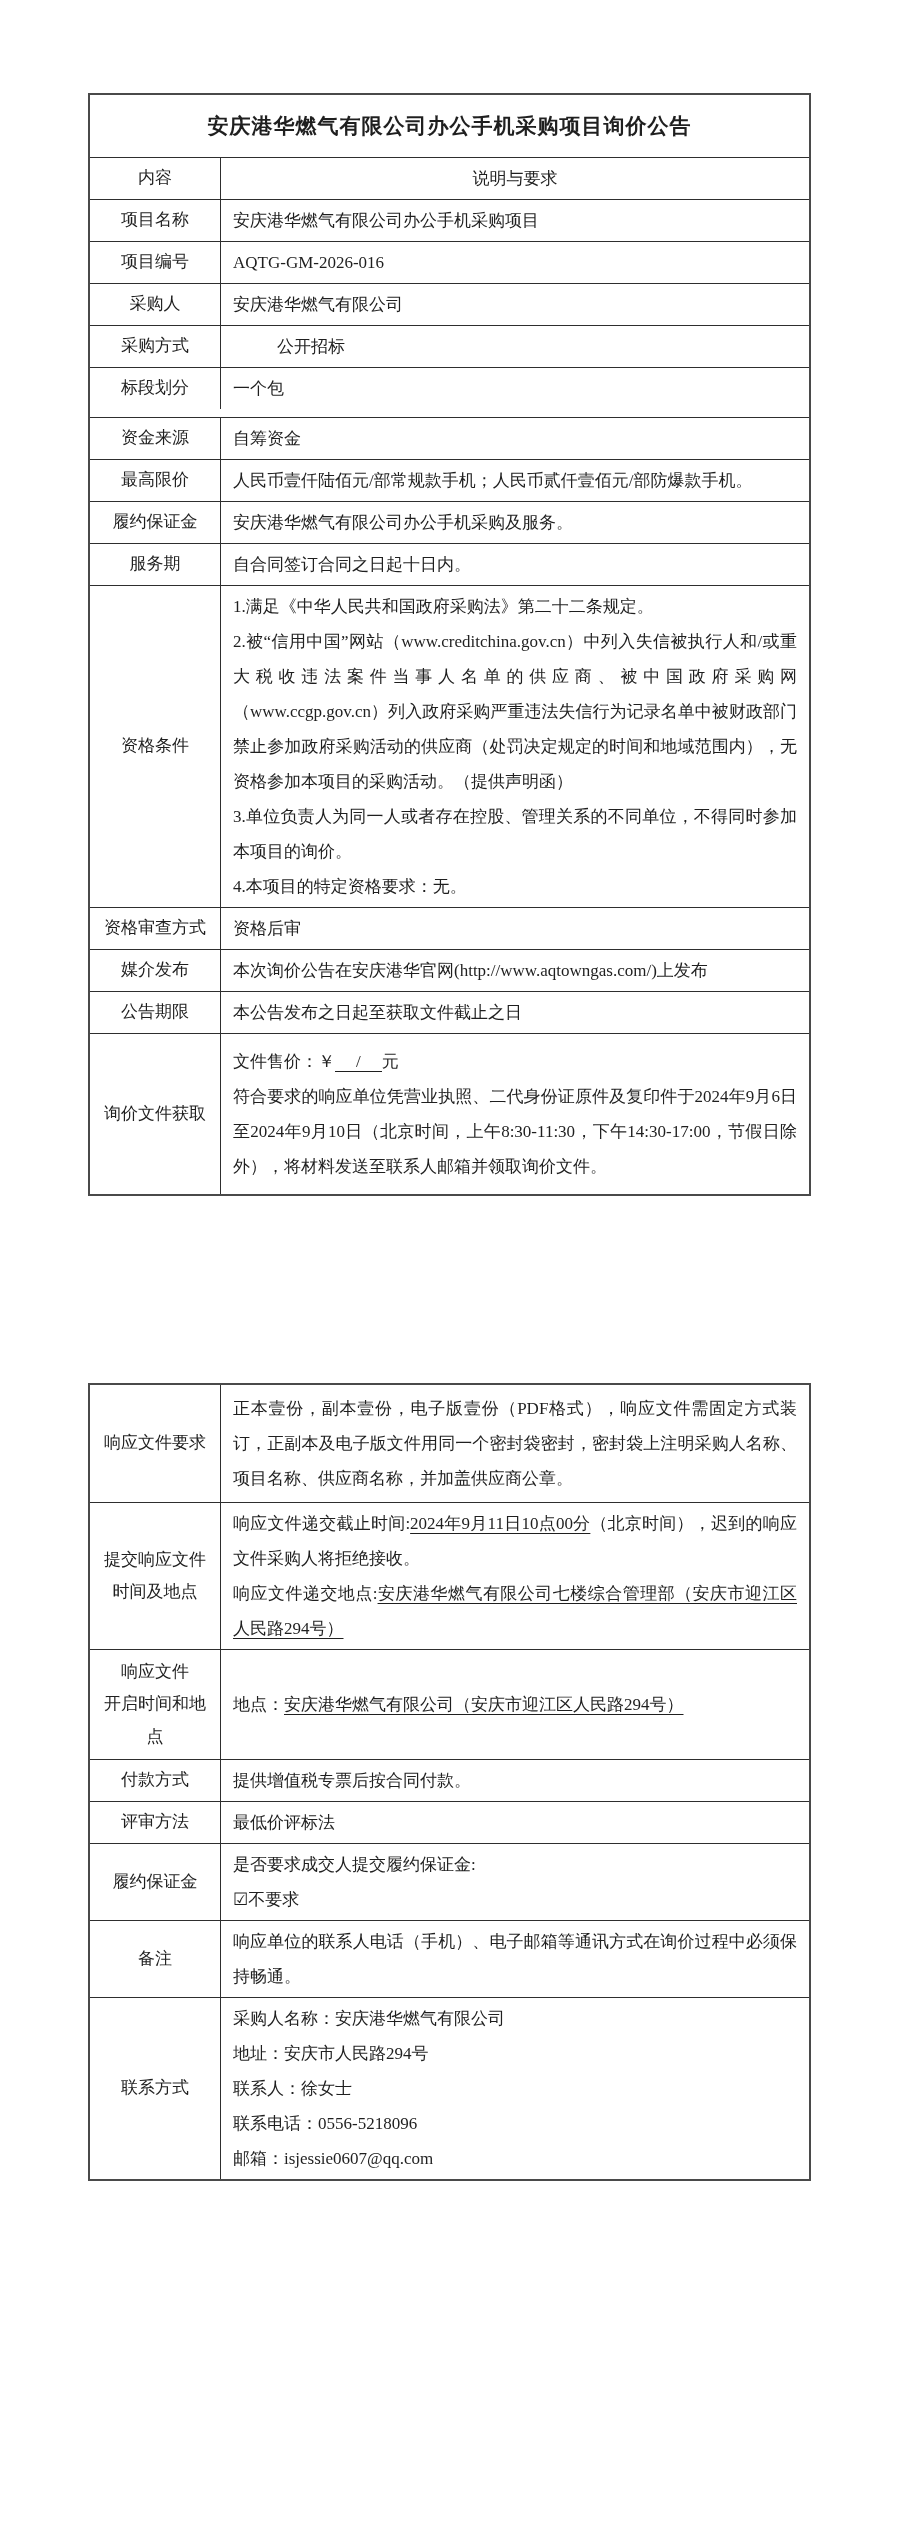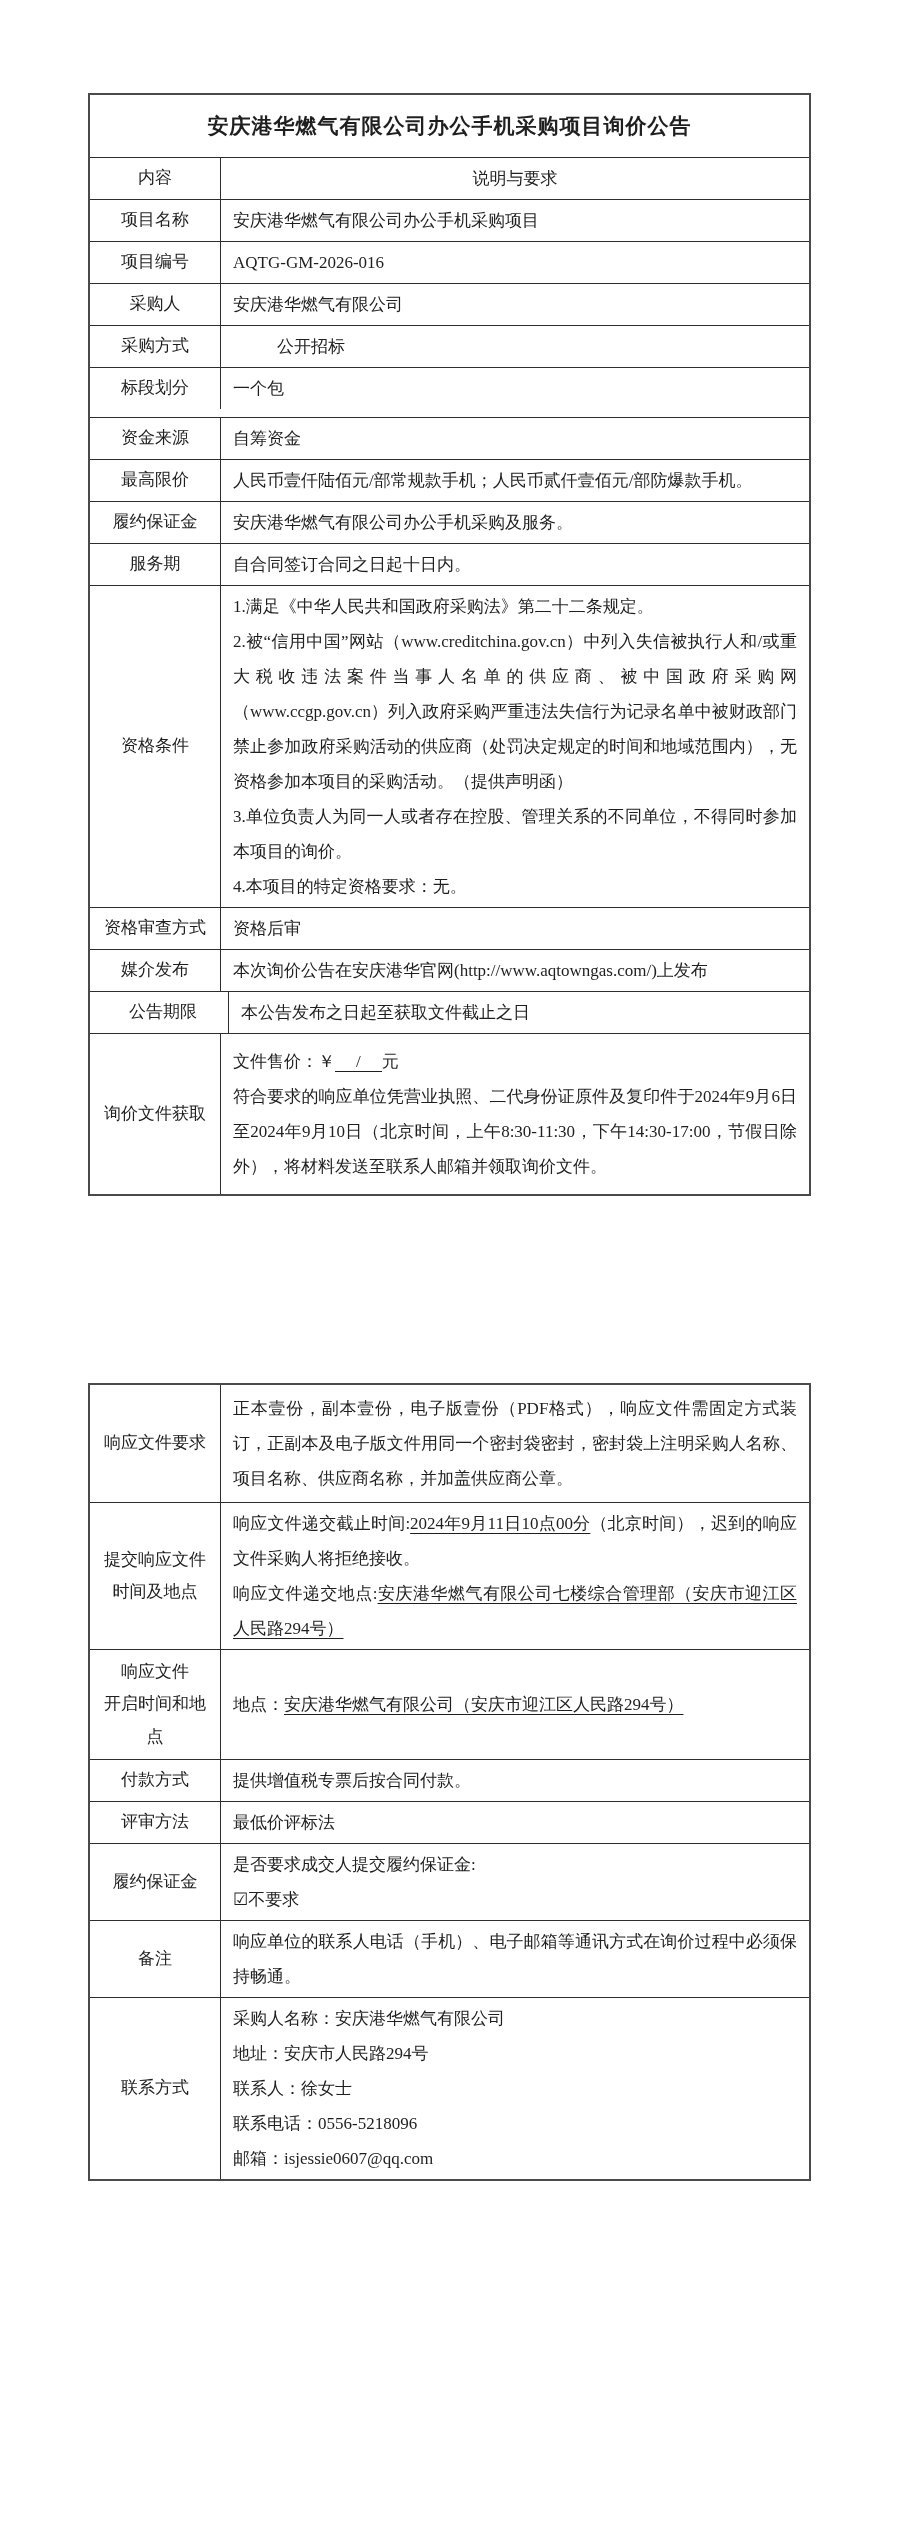--- a/index.html
+++ b/index.html
@@ -159,21 +159,21 @@
         <div class="cell-content">
           <div class="para"><span>资格后审</span></div>
         </div>
       </div>
       <div class="t-row" style="min-height: 41px;">
         <div class="cell-label">媒介发布</div>
         <div class="cell-content">
           <div class="para"><span>本次询价公告在安庆港华官网(http://www.aqtowngas.com/)上发布</span></div>
         </div>
       </div>
-      <div class="t-row" style="min-height: 41px; padding-left: 8px;">
+      <div class="t-row" style="min-height: 41px;">
         <div class="cell-label">公告期限</div>
         <div class="cell-content">
           <div class="para"><span>本公告发布之日起至获取文件截止之日</span></div>
         </div>
       </div>
       <div class="t-row" style="min-height: 161px;">
         <div class="cell-label">询价文件获取</div>
         <div class="cell-content">
           <div class="para"><span>文件售价：￥</span><span class="blank">　/　</span><span>元</span></div>
           <div class="para"><span>符合要求的响应单位凭营业执照、二代身份证原件及复印件于2024年9月6日至2024年9月10日（北京时间，上午8:30-11:30，下午14:30-17:00，节假日除外），将材料发送至联系人邮箱并领取询价文件。</span></div>

